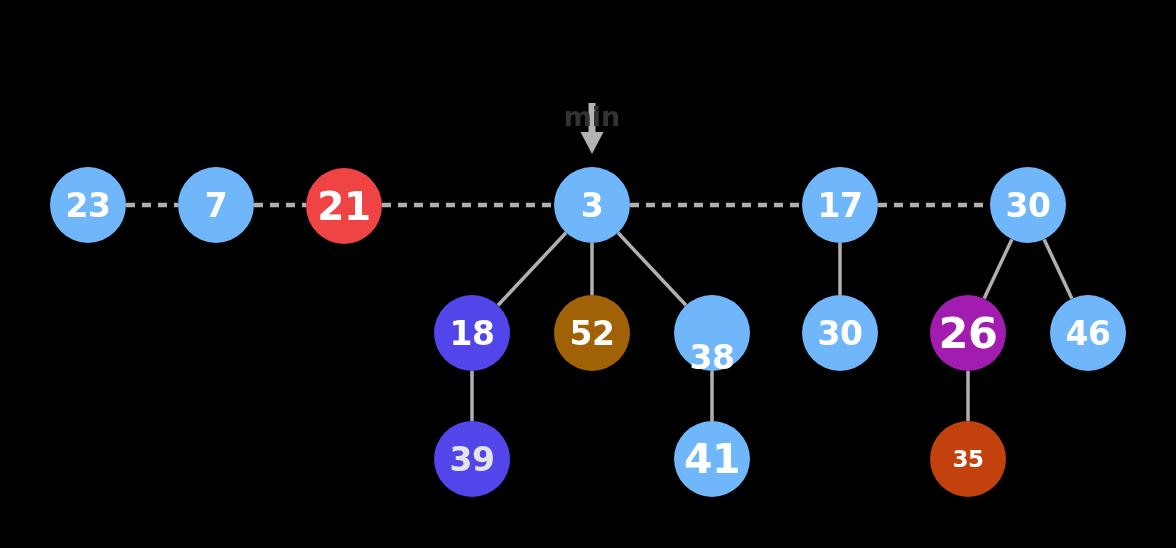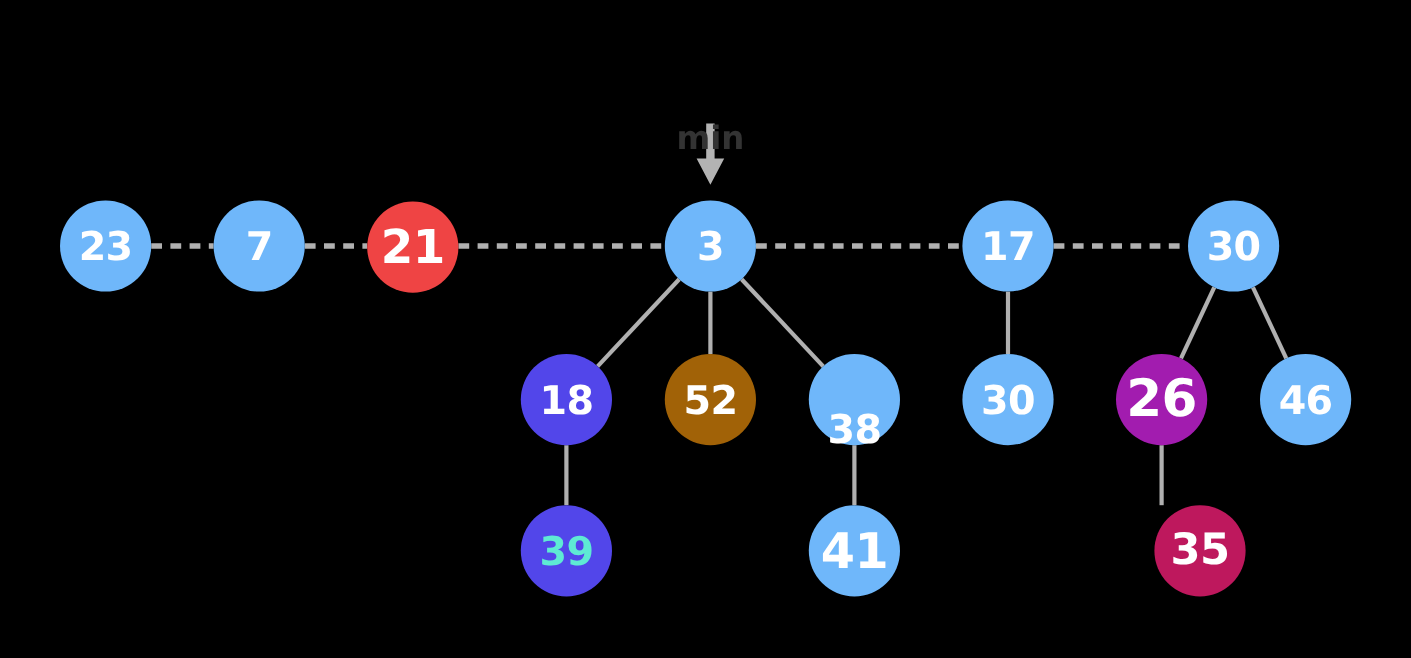--- a/index.html
+++ b/index.html
@@ -99,23 +99,23 @@
       <div class="node" style="width: 76px; height: 76px; left: 802px; top: 295px; background: rgb(111, 183, 250); font-size: 33px;">
         <span class="node-label" style="color: rgb(255, 255, 255);">30</span>
       </div>
       <div class="node" style="width: 76px; height: 76px; left: 930px; top: 295px; background: #a21caf; font-size: 43px;">
         <span class="node-label" style="color: rgb(255, 255, 255);">26</span>
       </div>
       <div class="node" style="width: 76px; height: 76px; left: 1050px; top: 295px; background: rgb(111, 183, 250); font-size: 33px;">
         <span class="node-label" style="color: rgb(255, 255, 255); text-align: right;">46</span>
       </div>
       <div class="node" style="width: 76px; height: 76px; left: 434px; top: 421px; background: rgb(82, 70, 234); font-size: 33px;">
-        <span class="node-label" style="color: #5eead4;">39</span>
+        <span class="node-label" style="color: #e5e5e5;">39</span>
       </div>
       <div class="node" style="width: 76px; height: 76px; left: 674px; top: 421px; background: rgb(111, 183, 250); font-size: 41px;">
         <span class="node-label" style="color: rgb(255, 255, 255);">41</span>
       </div>
-      <div class="node" style="width: 76px; height: 76px; left: 962px; top: 421px; background: #be185d; font-size: 36px;">
+      <div class="node" style="width: 76px; height: 76px; left: 930px; top: 421px; background: #c2410c; font-size: 23px;">
         <span class="node-label" style="color: rgb(255, 255, 255);">35</span>
       </div>
     </div>
   <div id="min-label" style="font-size: 27px; color: rgb(51, 51, 51); left: 592px; top: 73px; transform: translate(-50%, -50%);">min</div>
 </div>
 
 </body></html>

